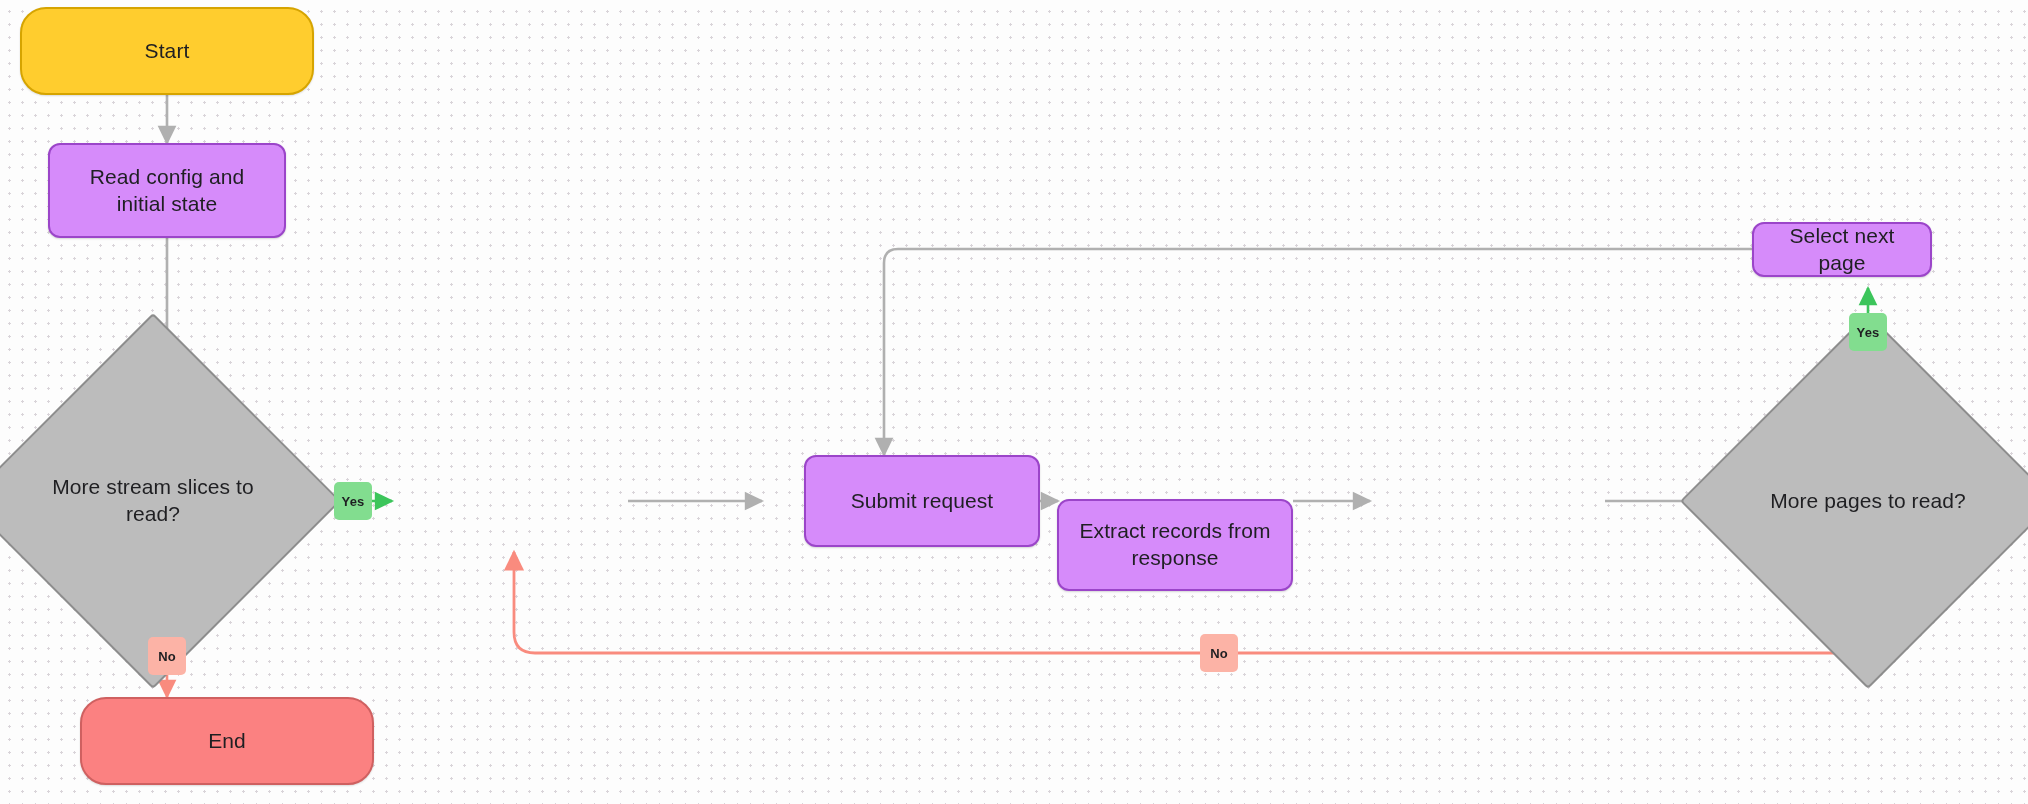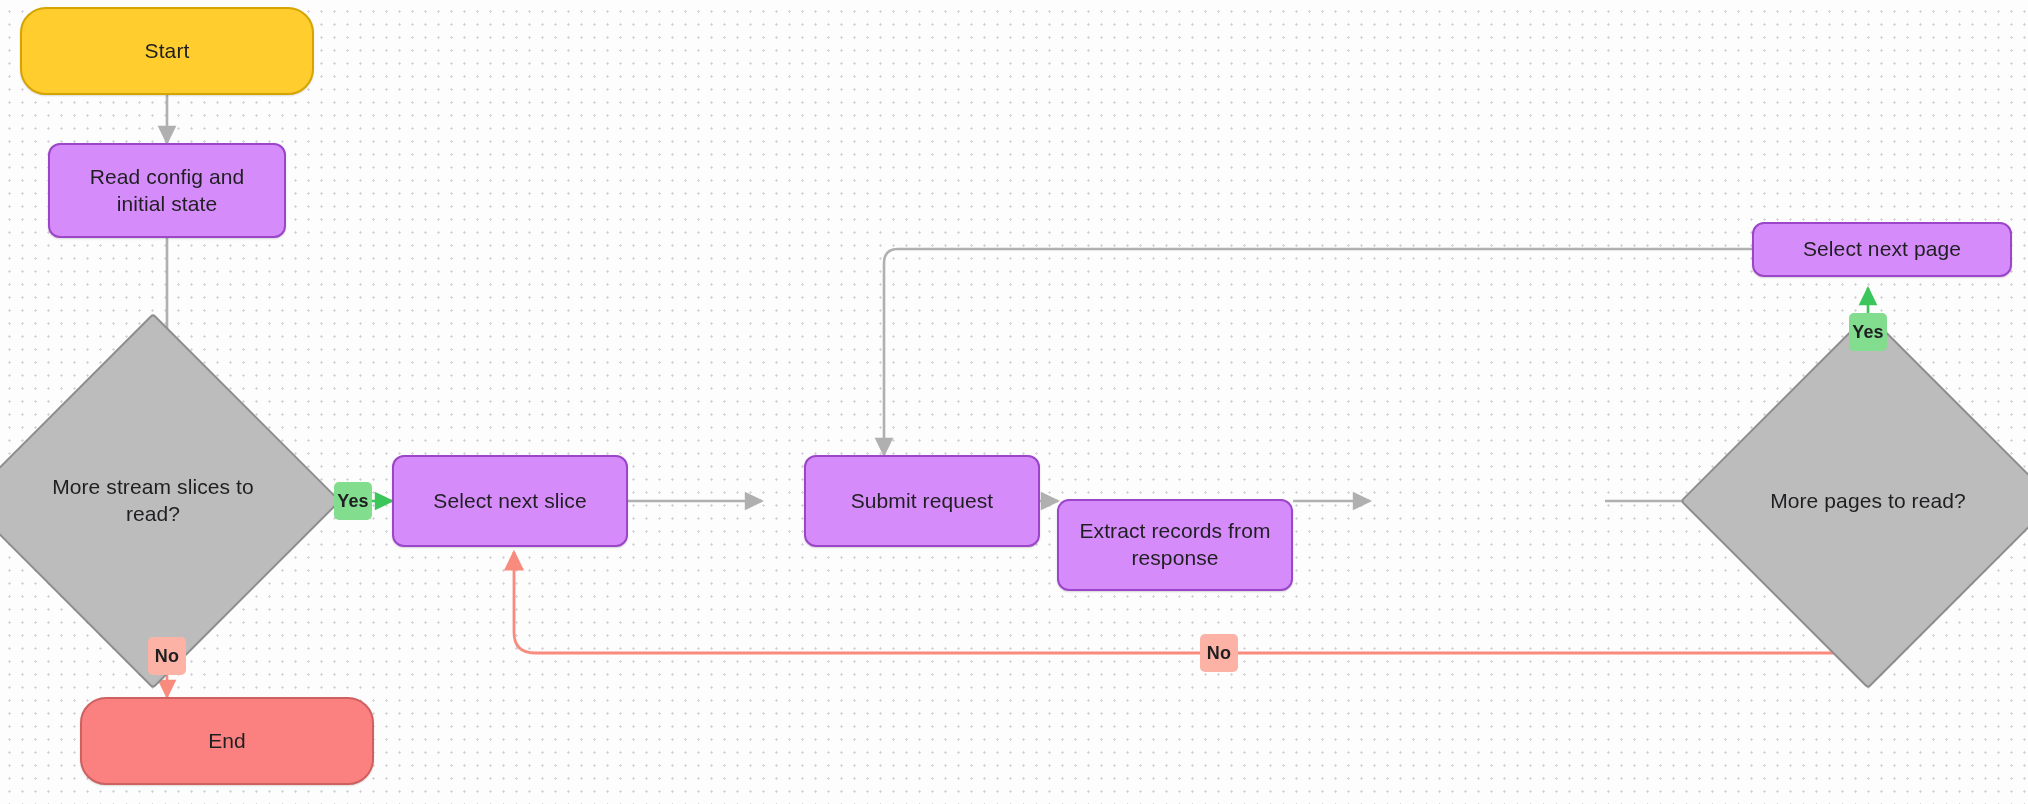--- a/index.html
+++ b/index.html
@@ -95,21 +95,21 @@
     width: 80%;
   }
 
   
   .edge-label {
     position: absolute;
     box-sizing: border-box;
     display: flex;
     align-items: center;
     justify-content: center;
-    font-size: 18px;
+    font-size: 13px;
     font-weight: 600;
     color: #1f1f22;
     border-radius: 5px;
     z-index: 4;
     letter-spacing: 0.2px;
   }
   .edge-label.yes {
     background: #82dd8f;
   }
   .edge-label.no {
@@ -178,39 +178,36 @@
 
   <div class="node decision" style="left:20px; top:368px; width:266px; height:266px;">
     <span class="diamond-shape"></span>
     <span class="diamond-label">More stream slices to read?</span>
   </div>
 
   <div class="node terminal end" style="left:36px; top:697px; width:294px; height:88px;margin-left:44px;">
     <span>End</span>
   </div>
 
-  <div class="node process" style="left:392px; top:455px; width:236px; height:92px; padding:0 12px;">
-    <span>Select next slice</span>
-  </div>
 
   <div class="node process" style="left:765px; top:455px; width:236px; height:92px; padding:0 12px;margin-left:39px;">
     <span>Submit request</span>
   </div>
 
   <div class="node process" style="left:1057px; top:455px; width:236px; height:92px; padding:0 14px;margin-top:44px;">
     <span>Extract records from response</span>
   </div>
 
 
   <div class="node decision" style="left:1735px; top:368px; width:266px; height:266px;">
     <span class="diamond-shape"></span>
     <span class="diamond-label">More pages to read?</span>
   </div>
 
-  <div class="node process" style="left:1752px; top:222px; width:260px; height:55px; padding:0 10px;">
+  <div class="node process" style="left:1752px; top:222px; width:180px; height:55px; padding:0 10px;">
     <span>Select next page</span>
   </div>
 
   <div class="edge-label yes" style="left:334px; top:482px; width:38px; height:38px;">
     <span>Yes</span>
   </div>
 
   <div class="edge-label no" style="left:148px; top:637px; width:38px; height:38px;">
     <span>No</span>
   </div>

